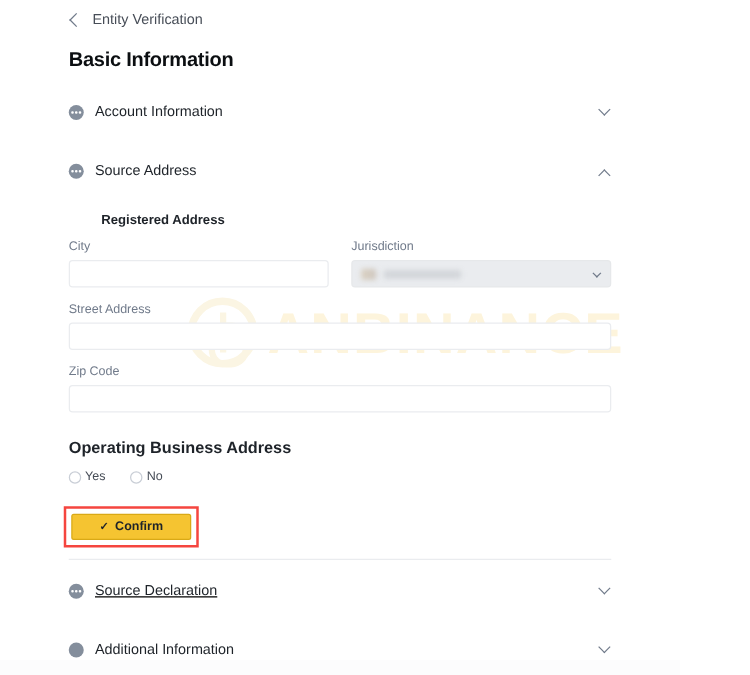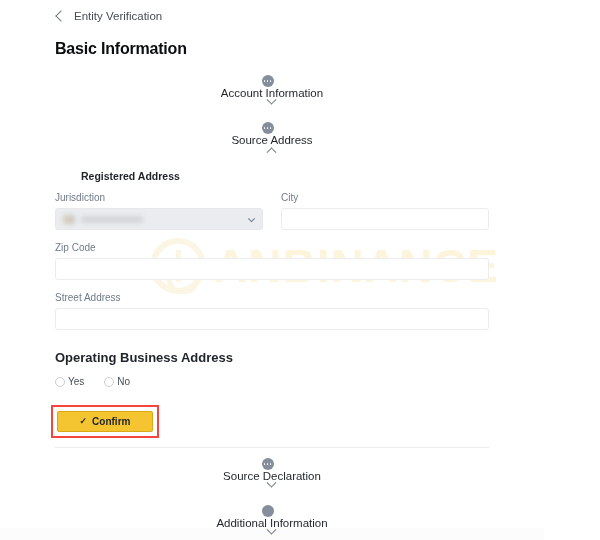--- a/index.html
+++ b/index.html
@@ -91,21 +91,20 @@
     margin-top: 20px;
     letter-spacing: -0.2px;
   }
 
   
   .acc-row {
     display: flex; align-items: center;
     height: 30px;
     margin-top: 17px;
     cursor: pointer;
-    flex-direction: column;
   }
   .acc-icon {
     width: 12px; height: 12px;
     border-radius: 50%;
     background: #848e9c;
     flex: none;
     display: flex; align-items: center; justify-content: center;
     gap: 1.3px;
     margin-right: 9px;
   }
@@ -257,21 +256,21 @@
     font-size: 10px;
     color: #1e2329;
     font-weight: bold;
   }
   .check-glyph {
     font-size: 9px;
     color: #1e2329;
     line-height: 1;
   }
 
-  .acc-bottom { margin-top: 18px; }
+  .acc-bottom { margin-top: 18px; text-decoration: underline; }
 
   .bottom-band {
     position: absolute;
     left: 0; right: 0; bottom: 0;
     height: 12px;
     background: #fcfcfd;
     z-index: 1;
   }
 </style>
 </head>
@@ -313,41 +312,41 @@
         </span>
       <span class="acc-label">Source Address</span>
       <span class="chev up"></span>
     </div>
 
     <div class="panel">
 
       <div class="group-title">Registered Address</div>
 
       <div class="row2">
+        <div class="col">
+          <div class="field-label">City</div>
+          <input class="input full" type="text" placeholder="" style="">
+        </div>
         <div class="col">
           <div class="field-label">Jurisdiction</div>
           <div class="select-disabled">
             <span class="redact-flag"></span>
             <span class="redact-text"></span>
             <span class="sel-caret"></span>
           </div>
         </div>
-        <div class="col">
-          <div class="field-label">City</div>
-          <input class="input full" type="text" placeholder="" style="">
-        </div>
+      </div>
+
+      <div class="field-block">
+        <div class="field-label">Street Address</div>
+        <input class="input full" type="text" placeholder="" style="">
       </div>
 
       <div class="field-block">
         <div class="field-label">Zip Code</div>
-        <input class="input full" type="text" placeholder="" style="">
-      </div>
-
-      <div class="field-block">
-        <div class="field-label">Street Address</div>
         <input class="input full" type="text" placeholder="" style="">
       </div>
 
       <div class="sub-title">Operating Business Address</div>
 
       <div class="radios">
         <label class="radio">
           <span class="radio-dot"></span>
           <span class="radio-label">Yes</span>
         </label>

